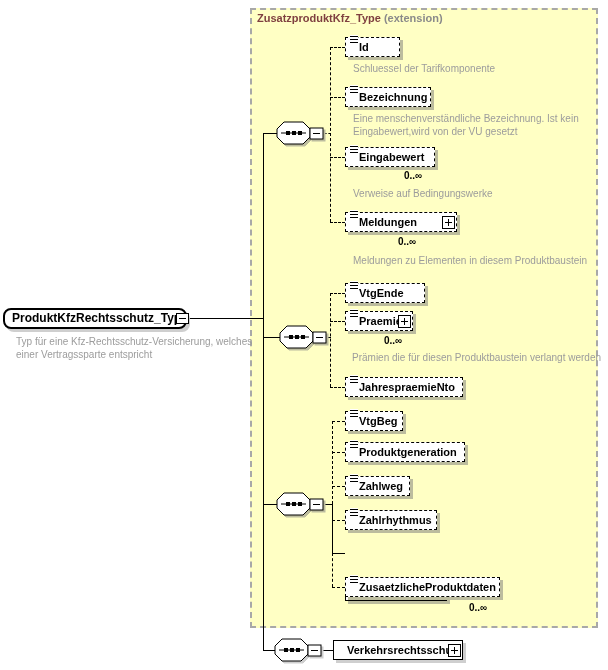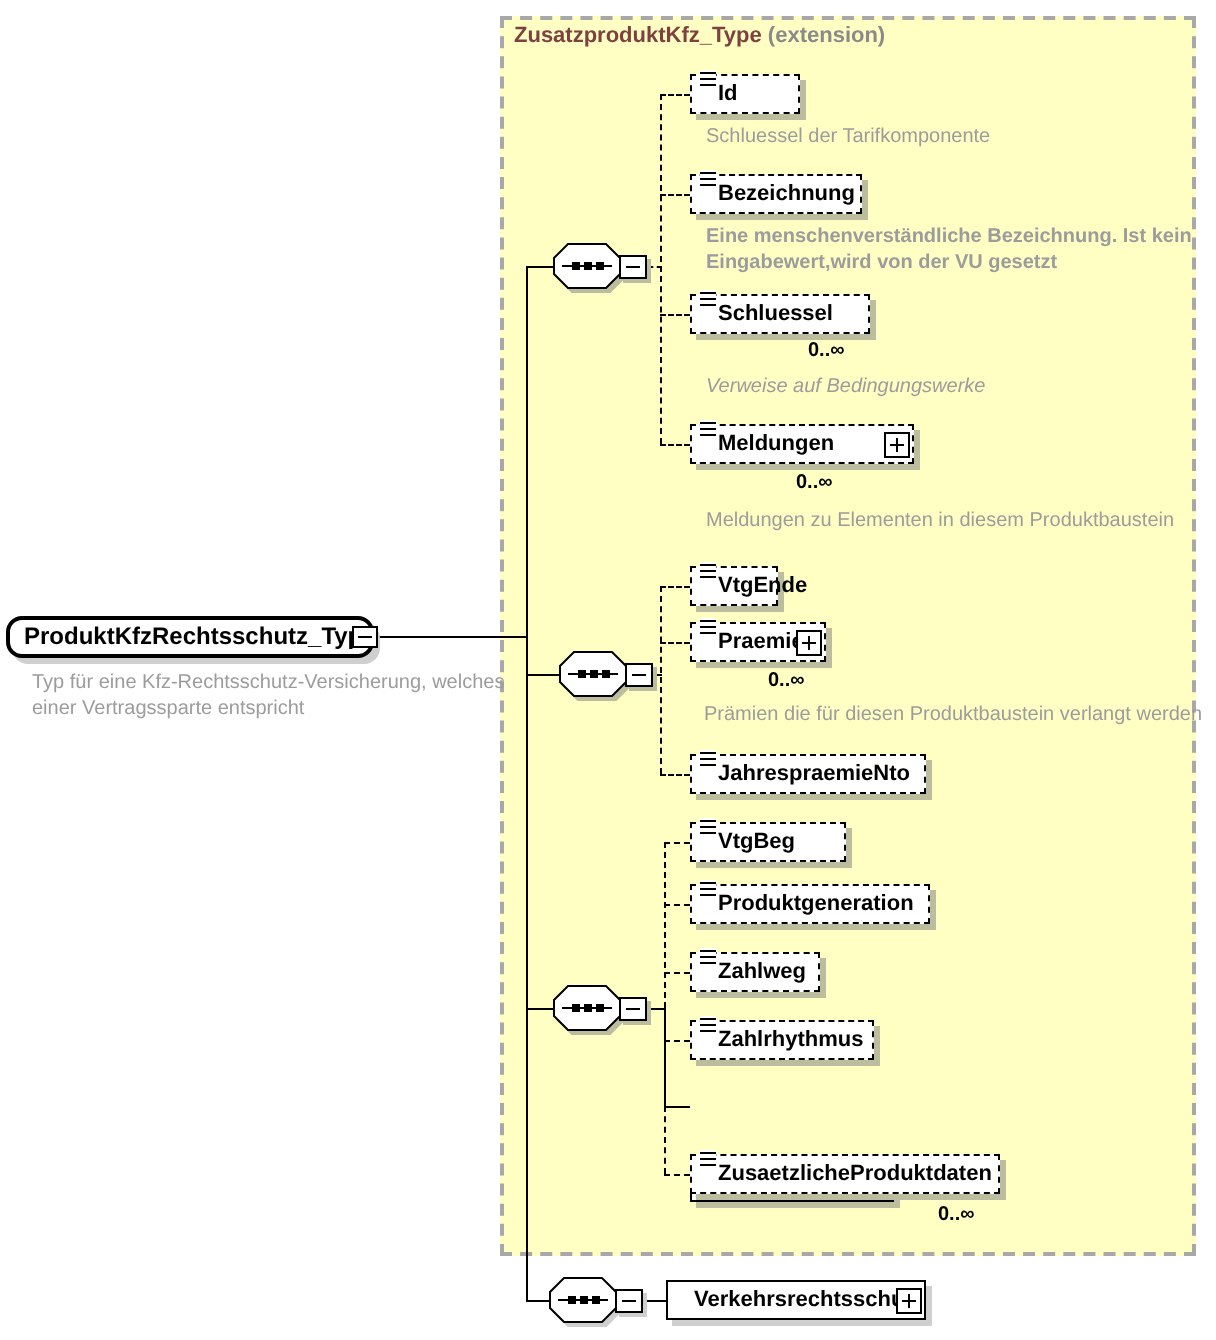--- a/index.html
+++ b/index.html
@@ -144,59 +144,59 @@
   <div class="ebox" style="left:345px;top:37px;width:55px;">
     <span class="eicon"></span>
     <span>Id</span>
   </div>
   <div class="annot" style="left:353px;top:62px;text-align:center;">Schluessel der Tarifkomponente</div>
 
   <div class="ebox" style="left:345px;top:87px;width:86px;">
     <span class="eicon"></span>
     <span>Bezeichnung</span>
   </div>
-  <div class="annot" style="left:353px;top:112px;font-weight:bold;">
+  <div class="annot" style="left:353px;top:112px;">
     <span>Eine menschenverständliche Bezeichnung. Ist kein</span><br>
     <span>Eingabewert,wird von der VU gesetzt</span>
   </div>
 
   <div class="ebox" style="left:345px;top:147px;width:90px;">
     <span class="eicon"></span>
-    <span>Schluessel</span>
+    <span>Eingabewert</span>
   </div>
   <div class="card" style="left:404px;top:170px;">0..∞</div>
-  <div class="annot" style="left:353px;top:187px;font-style:italic;">Verweise auf Bedingungswerke</div>
+  <div class="annot" style="left:353px;top:187px;">Verweise auf Bedingungswerke</div>
 
   <div class="ebox" style="left:345px;top:212px;width:112px;">
     <span class="eicon"></span>
     <span>Meldungen</span>
     <span class="pbox hplus"></span>
   </div>
   <div class="card" style="left:398px;top:236px;">0..∞</div>
   <div class="annot" style="left:353px;top:254px;">Meldungen zu Elementen in diesem Produktbaustein</div>
 
-  <div class="ebox" style="left:345px;top:283px;width:44px;">
+  <div class="ebox" style="left:345px;top:283px;width:80px;">
     <span class="eicon"></span>
     <span>VtgEnde</span>
   </div>
 
   <div class="ebox" style="left:345px;top:311px;width:68px;">
     <span class="eicon"></span>
     <span>Praemie</span>
     <span class="pbox hplus"></span>
   </div>
   <div class="card" style="left:384px;top:335px;">0..∞</div>
   <div class="annot" style="left:352px;top:351px;text-align:center;">Prämien die für diesen Produktbaustein verlangt werden</div>
 
   <div class="ebox" style="left:345px;top:377px;width:118px;">
     <span class="eicon"></span>
     <span>JahrespraemieNto</span>
   </div>
 
-  <div class="ebox" style="left:345px;top:411px;width:78px;">
+  <div class="ebox" style="left:345px;top:411px;width:58px;">
     <span class="eicon"></span>
     <span>VtgBeg</span>
   </div>
   <div class="ebox" style="left:345px;top:442px;width:120px;">
     <span class="eicon"></span>
     <span>Produktgeneration</span>
   </div>
   <div class="ebox" style="left:345px;top:476px;width:65px;">
     <span class="eicon"></span>
     <span>Zahlweg</span>

